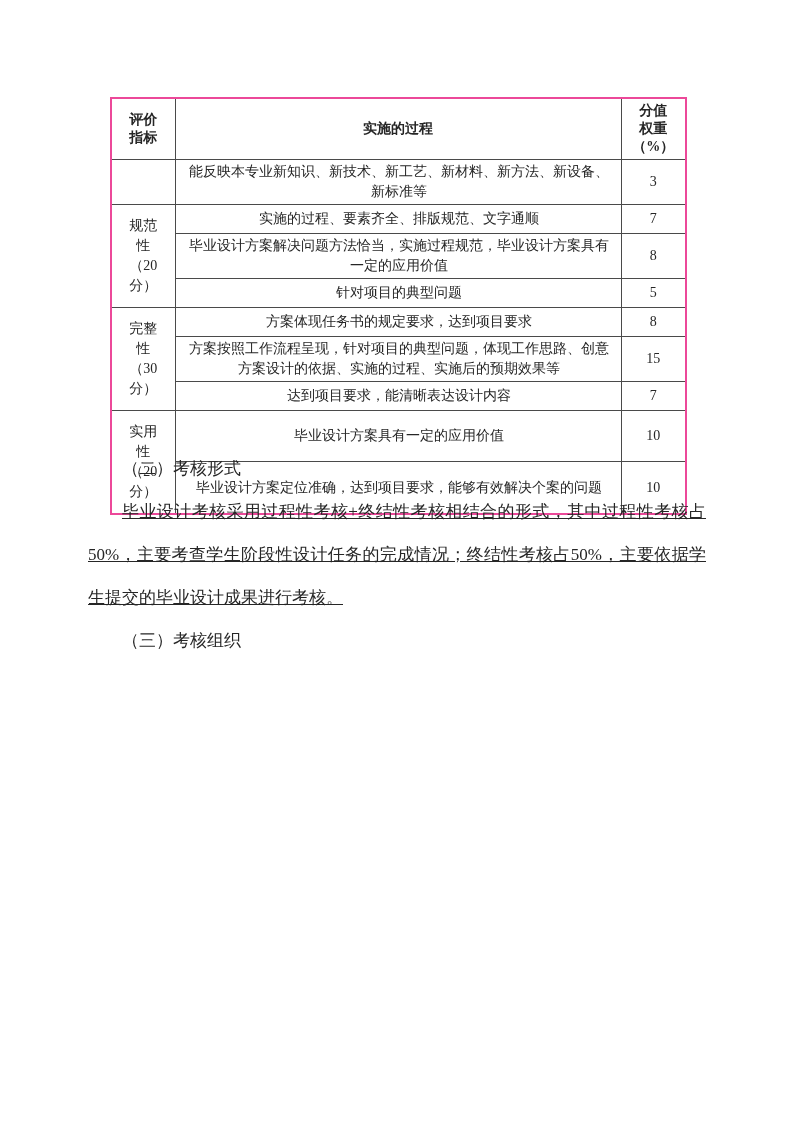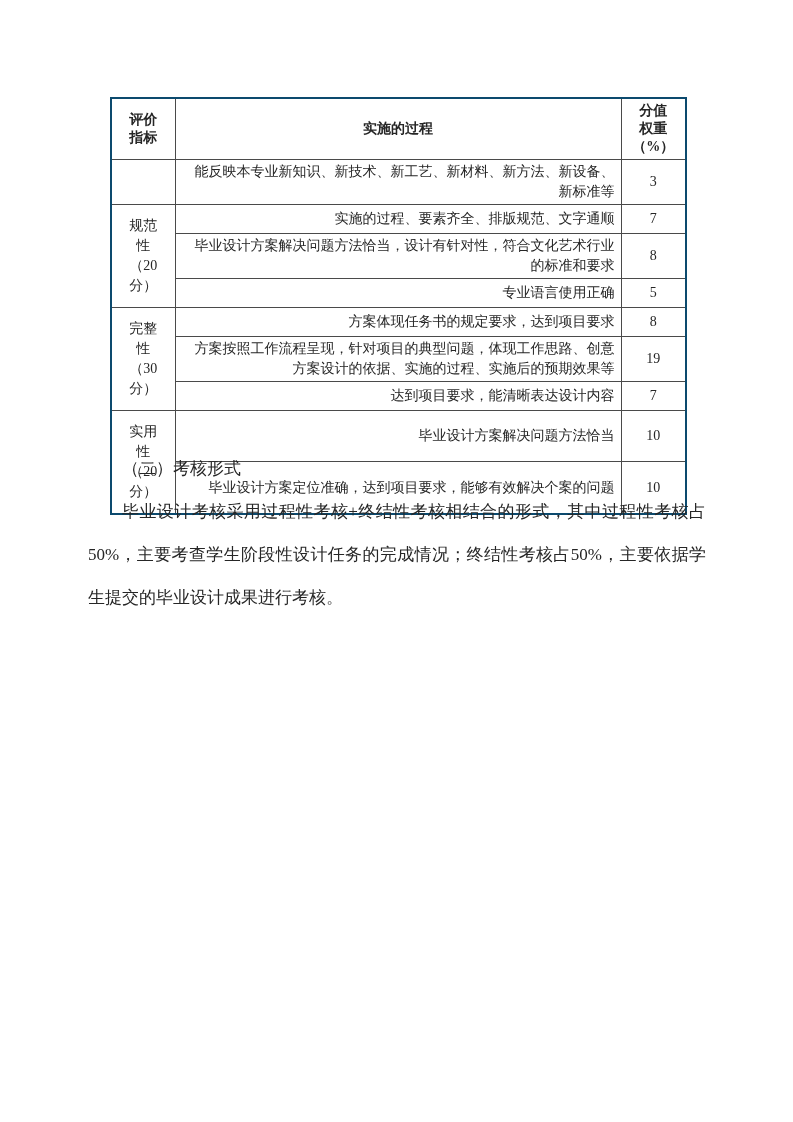--- a/index.html
+++ b/index.html
@@ -18,42 +18,42 @@
   }
   table.doc-table {
     position: absolute;
     left: 110px;
     top: 97px;
     width: 575px;
     border-collapse: collapse;
     table-layout: fixed;
     font-size: 14px;
     color: #262626;
-    border: 2px solid #0c4a6e;
+    border: 2px solid #ec4899;
   }
   .doc-table th, .doc-table td {
     border: 1px solid #4a4a4a;
     vertical-align: middle;
   }
   .doc-table th {
     font-weight: bold;
     text-align: center;
     line-height: 18px;
     padding: 3px 1px;
     height: 52px;
   }
   td.category-cell {
     text-align: center;
     padding: 11px;
     line-height: 20px;
   }
   td.content-cell {
     padding: 2px 6px 2px 8px;
     line-height: 20px;
-    text-align: right;
+    text-align: center;
     height: 24px;
   }
   td.weight-cell {
     text-align: center;
     padding: 1px;
     line-height: 20px;
   }
   .body-text {
     position: absolute;
     left: 88px;
@@ -62,20 +62,21 @@
     font-size: 17px;
     line-height: 43px;
     text-align: justify;
   }
   .section-heading {
     text-indent: 2em;
   }
   .section-paragraph {
     text-indent: 2em;
     margin: 0;
+    text-decoration: underline;
   }
 </style>
 </head>
 <body>
 
 <div class="page">
 
   <table class="doc-table">
     <colgroup>
       <col style="width:64px">
@@ -94,50 +95,51 @@
           <td class="category-cell" rowspan="1"></td>
           <td class="content-cell">能反映本专业新知识、新技术、新工艺、新材料、新方法、新设备、新标准等</td>
           <td class="weight-cell">3</td>
         </tr>
         <tr>
           <td class="category-cell" rowspan="3">规范性<br>（20分）</td>
           <td class="content-cell">实施的过程、要素齐全、排版规范、文字通顺</td>
           <td class="weight-cell">7</td>
         </tr>
         <tr>
-          <td class="content-cell">毕业设计方案解决问题方法恰当，设计有针对性，符合文化艺术行业的标准和要求</td>
+          <td class="content-cell">毕业设计方案解决问题方法恰当，实施过程规范，毕业设计方案具有一定的应用价值</td>
           <td class="weight-cell">8</td>
         </tr>
         <tr>
-          <td class="content-cell">专业语言使用正确</td>
+          <td class="content-cell">针对项目的典型问题</td>
           <td class="weight-cell">5</td>
         </tr>
         <tr>
           <td class="category-cell" rowspan="3">完整性<br>（30分）</td>
           <td class="content-cell">方案体现任务书的规定要求，达到项目要求</td>
           <td class="weight-cell">8</td>
         </tr>
         <tr>
           <td class="content-cell">方案按照工作流程呈现，针对项目的典型问题，体现工作思路、创意方案设计的依据、实施的过程、实施后的预期效果等</td>
-          <td class="weight-cell">19</td>
+          <td class="weight-cell">15</td>
         </tr>
         <tr>
           <td class="content-cell">达到项目要求，能清晰表达设计内容</td>
           <td class="weight-cell">7</td>
         </tr>
         <tr>
           <td class="category-cell" rowspan="2">实用性<br>（20分）</td>
-          <td class="content-cell">毕业设计方案解决问题方法恰当</td>
+          <td class="content-cell">毕业设计方案具有一定的应用价值</td>
           <td class="weight-cell">10</td>
         </tr>
         <tr>
           <td class="content-cell">毕业设计方案定位准确，达到项目要求，能够有效解决个案的问题</td>
           <td class="weight-cell">10</td>
         </tr>
       </tbody>
   </table>
 
   <div class="body-text" id="sections">
       <div class="section-heading">（二）考核形式</div>
       <p class="section-paragraph">毕业设计考核采用过程性考核+终结性考核相结合的形式，其中过程性考核占50%，主要考查学生阶段性设计任务的完成情况；终结性考核占50%，主要依据学生提交的毕业设计成果进行考核。</p>
+      <div class="section-heading">（三）考核组织</div>
     </div>
 
 </div>
 
 </body></html>

